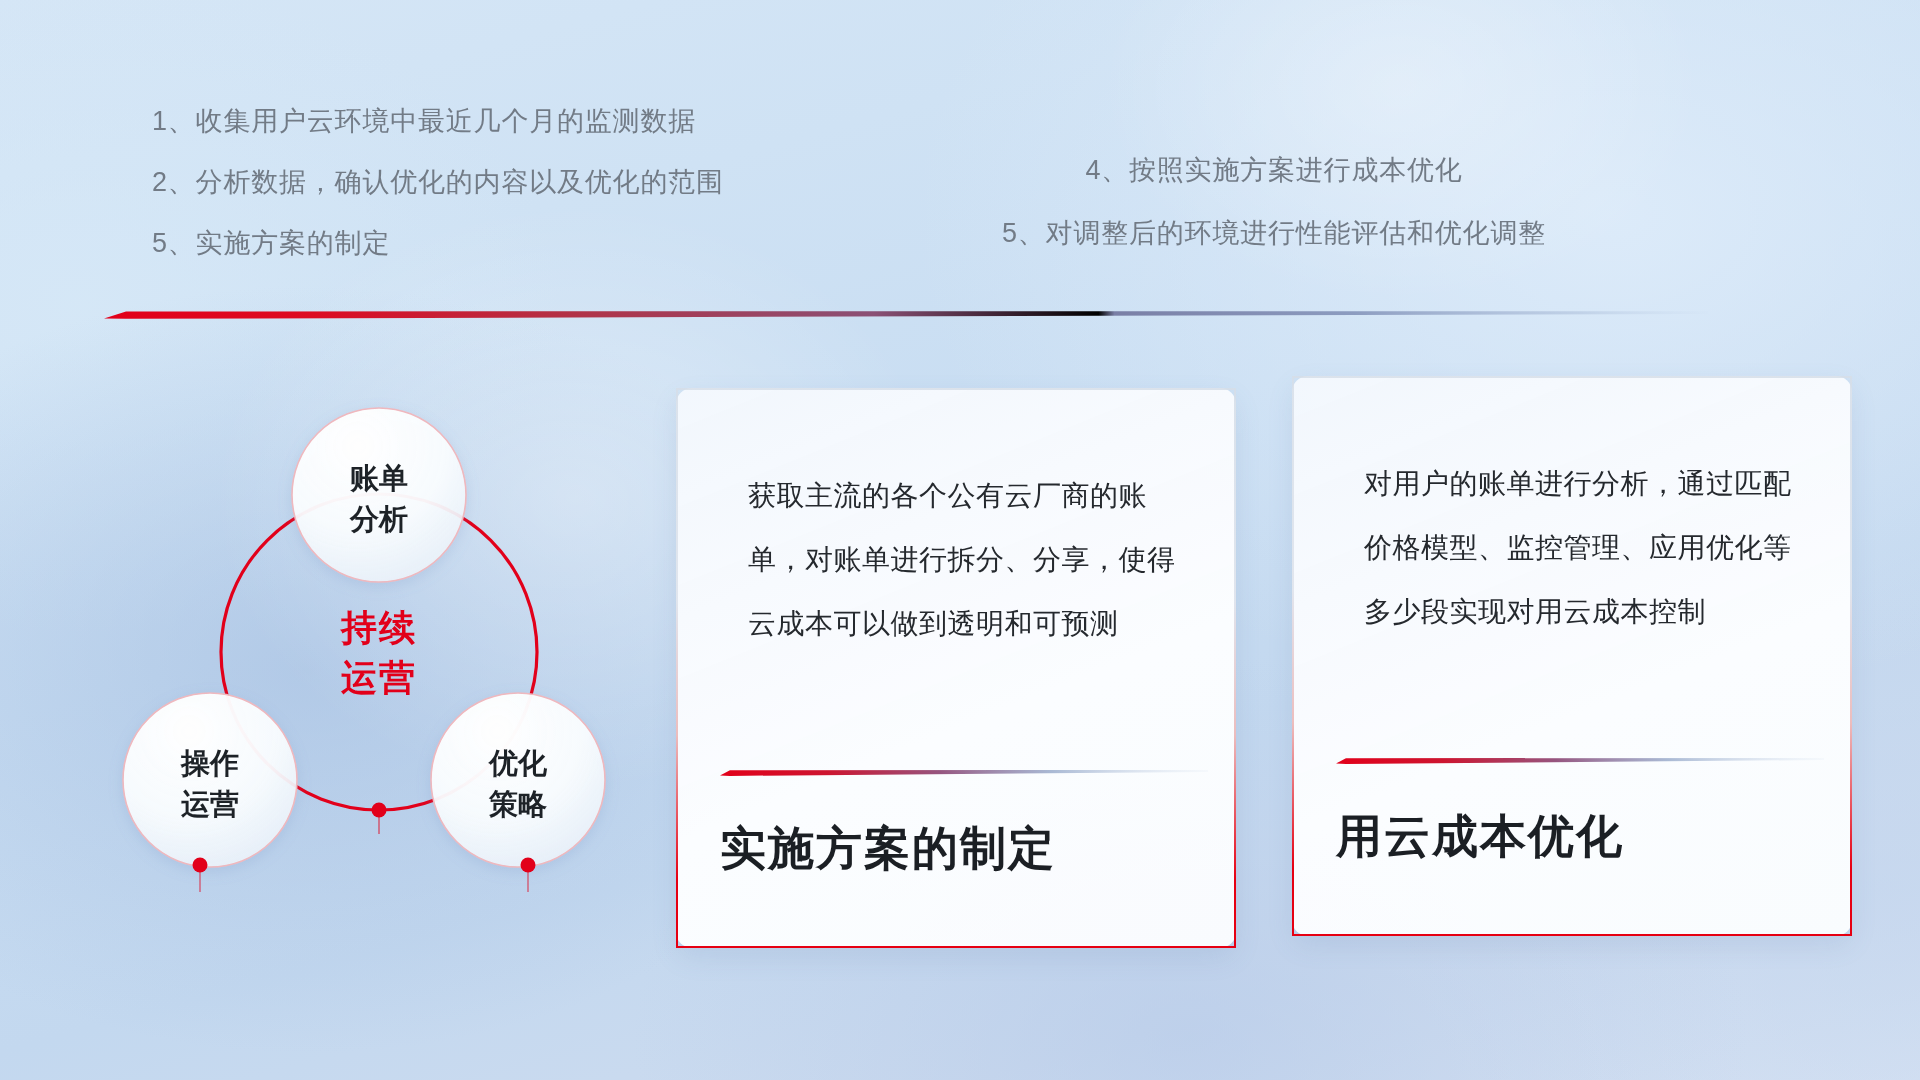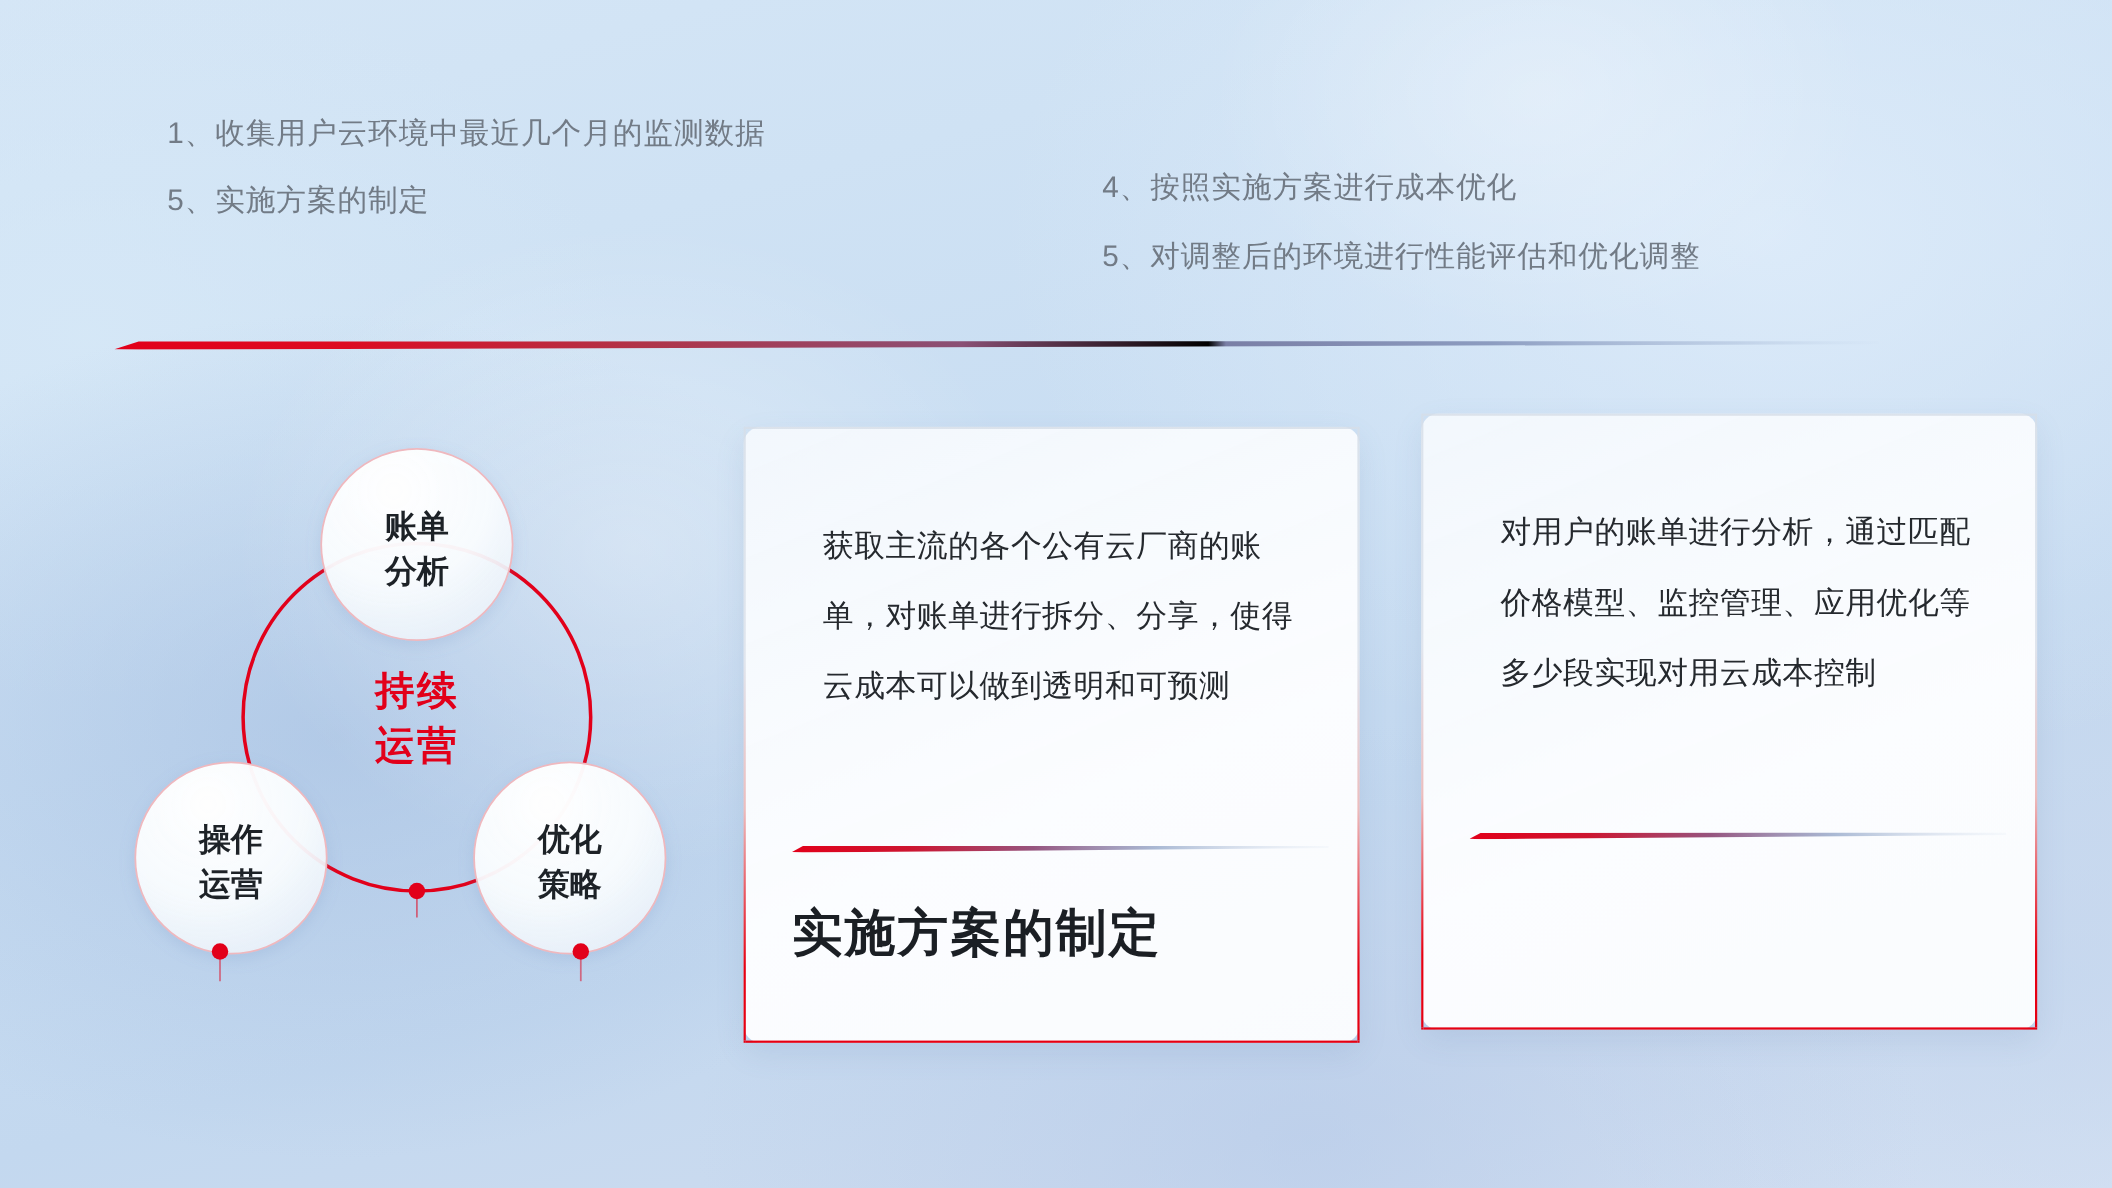--- a/index.html
+++ b/index.html
@@ -25,21 +25,21 @@
   }
 
   
   .steps { position:absolute; z-index:4; }
   .steps-left  { left:152px; top:108px; }
   .steps-right { left:1002px; top:157px; }
   .step-line {
     color:#727b86; font-size:27px; letter-spacing:0.8px;
     line-height:1; margin-bottom:34px; white-space:nowrap;
   }
-  .steps-right .step-line { margin-bottom:36px; }
+  .steps-right .step-line { margin-bottom:36px;text-align:center; }
 
   
   .divider {
     position:absolute; left:104px; top:305px; width:1604px; height:11px; z-index:3;
   }
 
   
   .venn { position:absolute; left:100px; top:352px; width:560px; height:600px; z-index:5; }
 
   
@@ -73,20 +73,21 @@
     color:#1b1f24; font-size:46px; font-weight:bold; letter-spacing:2px;
   }
 </style>
 </head>
 <body>
 
 <div id="stage">
 
   <div class="steps steps-left">
     <div class="step-line">1、收集用户云环境中最近几个月的监测数据</div>
+    <div class="step-line">2、分析数据，确认优化的内容以及优化的范围</div>
     <div class="step-line">5、实施方案的制定</div>
   </div>
 
   <div class="steps steps-right">
     <div class="step-line">4、按照实施方案进行成本优化</div>
     <div class="step-line">5、对调整后的环境进行性能评估和优化调整</div>
   </div>
 
   <div class="divider">
     <svg width="1604" height="11" viewBox="0 0 1604 11" xmlns="http://www.w3.org/2000/svg">
@@ -182,16 +183,17 @@
               <stop offset="0" stop-color="#e2001a"></stop>
               <stop offset="0.22" stop-color="#cd1530"></stop>
               <stop offset="0.45" stop-color="#96557f"></stop>
               <stop offset="0.68" stop-color="#8fa3c6" stop-opacity="0.75"></stop>
               <stop offset="1" stop-color="#cfdcec" stop-opacity="0.12"></stop>
             </linearGradient>
           </defs>
           <path d="M0,6.6 L10,1.2 L492,1.0 L492,3.0 L10,6.9 Z" fill="url(#acc2)"></path>
         </svg>
       </div>
+      <div class="card-title">用云成本优化</div>
     </div>
   </div>
 
 </div>
 
 </body></html>

